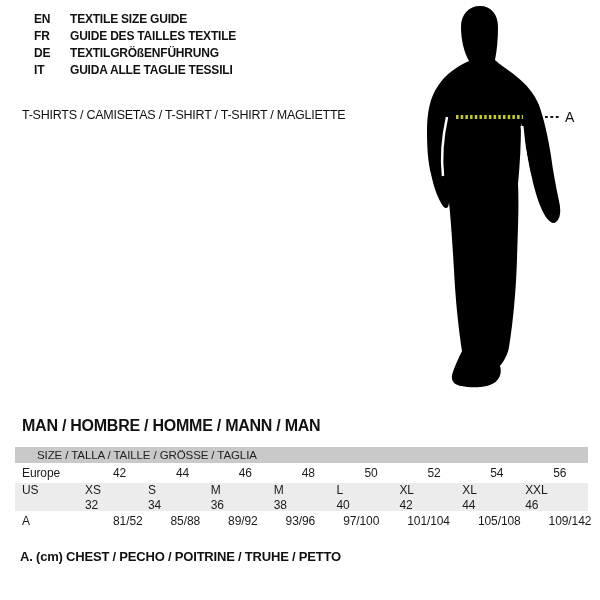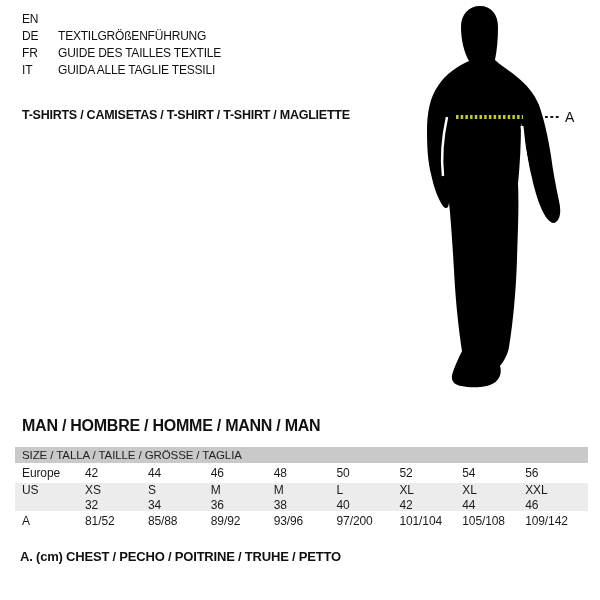--- a/index.html
+++ b/index.html
@@ -3,67 +3,68 @@
 <meta charset="utf-8">
 <style>
   html,body { margin:0; padding:0; background:#fff; }
   .canvas {
     position:relative; width:600px; height:600px; background:#ffffff;
     font-family:"Liberation Sans", sans-serif; color:#111; overflow:hidden;
   }
   
   .lang-block { position:absolute; left:22px; top:10px; }
   .lang-row { display:flex; height:17px; align-items:center;
-              font-size:12px; font-weight:normal; letter-spacing:-0.2px; }
+              font-size:12px; font-weight:bold; letter-spacing:-0.2px;margin-left:12px; }
   .lang-code { width:36px; }
   
   .category-block { position:absolute; left:22px; top:107px;
-                    font-size:12.5px; font-weight:bold; line-height:17.5px;
+                    font-size:12.5px; font-weight:normal; line-height:17.5px;
                     letter-spacing:-0.25px; }
   
   .figure-wrap { position:absolute; left:410px; top:0; width:190px; height:400px; }
   .figure-wrap svg { display:block; }
   .measure-label-text { font-family:"Liberation Sans", sans-serif; font-size:14px; fill:#111; }
   
   .section-title { position:absolute; left:22px; top:417px;
                    font-size:16px; font-weight:bold; letter-spacing:-0.25px; }
   
   .size-table { position:absolute; left:15px; top:447px; width:573px;
                 font-size:12px; letter-spacing:-0.1px; color:#1a1a1a; }
   .t-header { background:#c9c9c9; height:16px; line-height:16px;
-              padding-left:7px; font-size:11.5px; color:#222; }
+              padding-left:22px; font-size:11.5px; color:#222; }
   .t-row { display:grid; grid-template-columns:70px repeat(8,1fr); align-items:center; }
-  .row-white { background:#ffffff; }
+  .row-white { background:#ffffff;gap:28px; }
   .row-gray  { background:#ececec; }
   .row-single { height:20px; }
   .row-us { height:28px; align-items:start; }
   .row-us .t-cell div { line-height:15px; }
   .row-us .t-label { line-height:15px; }
   .t-label { padding-left:7px; text-align:left; }
   .t-cell { text-align:left; }
   
   .footnote { position:absolute; left:20px; top:549px;
               font-size:13px; font-weight:bold; letter-spacing:-0.2px; }
 </style>
 </head>
 <body>
 
 <div class="canvas">
 
   <div class="lang-block">
     <div class="lang-row">
       <span class="lang-code">EN</span>
+      <span class="lang-text">TEXTILE SIZE GUIDE</span>
+    </div>
+    <div class="lang-row">
+      <span class="lang-code">FR</span>
+      <span class="lang-text">GUIDE DES TAILLES TEXTILE</span>
     </div>
     <div class="lang-row">
       <span class="lang-code">DE</span>
       <span class="lang-text">TEXTILGRÖßENFÜHRUNG</span>
-    </div>
-    <div class="lang-row">
-      <span class="lang-code">FR</span>
-      <span class="lang-text">GUIDE DES TAILLES TEXTILE</span>
     </div>
     <div class="lang-row">
       <span class="lang-code">IT</span>
       <span class="lang-text">GUIDA ALLE TAGLIE TESSILI</span>
     </div>
   </div>
 
   <div class="category-block">
     <div>T-SHIRTS / CAMISETAS / T-SHIRT / T-SHIRT / MAGLIETTE</div>
   </div>
@@ -158,21 +159,21 @@
           <div>46</div>
       </div>
     </div>
 
     <div class="t-row row-white row-single">
       <div class="t-label">A</div>
       <div class="t-cell">81/52</div>
       <div class="t-cell">85/88</div>
       <div class="t-cell">89/92</div>
       <div class="t-cell">93/96</div>
-      <div class="t-cell">97/200</div>
+      <div class="t-cell">97/100</div>
       <div class="t-cell">101/104</div>
       <div class="t-cell">105/108</div>
       <div class="t-cell">109/142</div>
     </div>
   </div>
 
   <div class="footnote">A. (cm) CHEST / PECHO / POITRINE / TRUHE / PETTO</div>
 
 </div>
 

